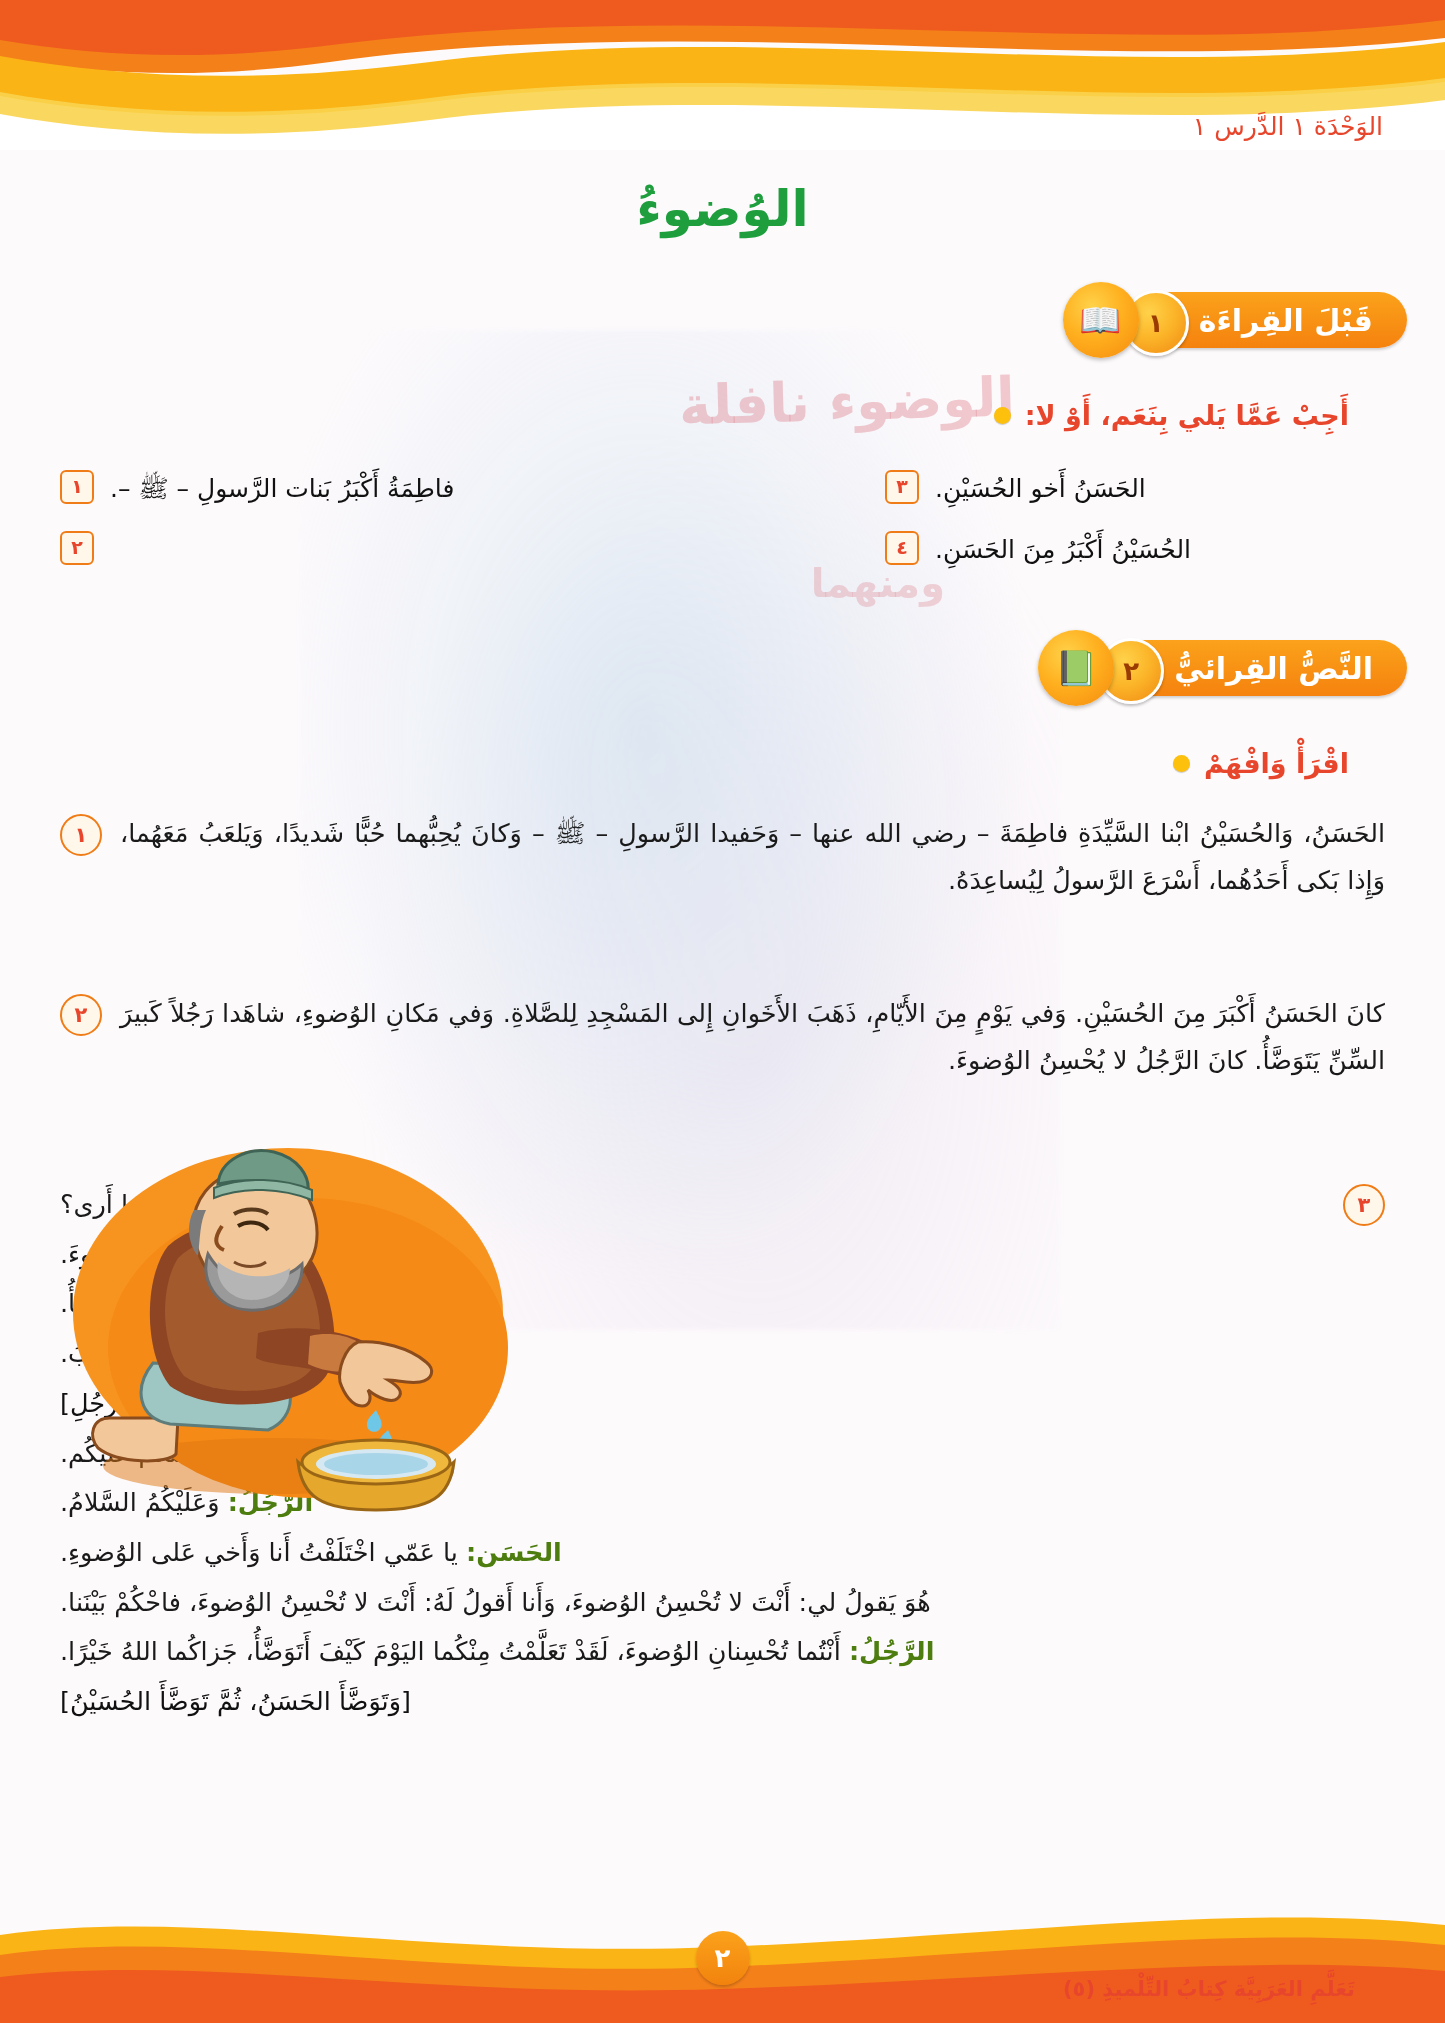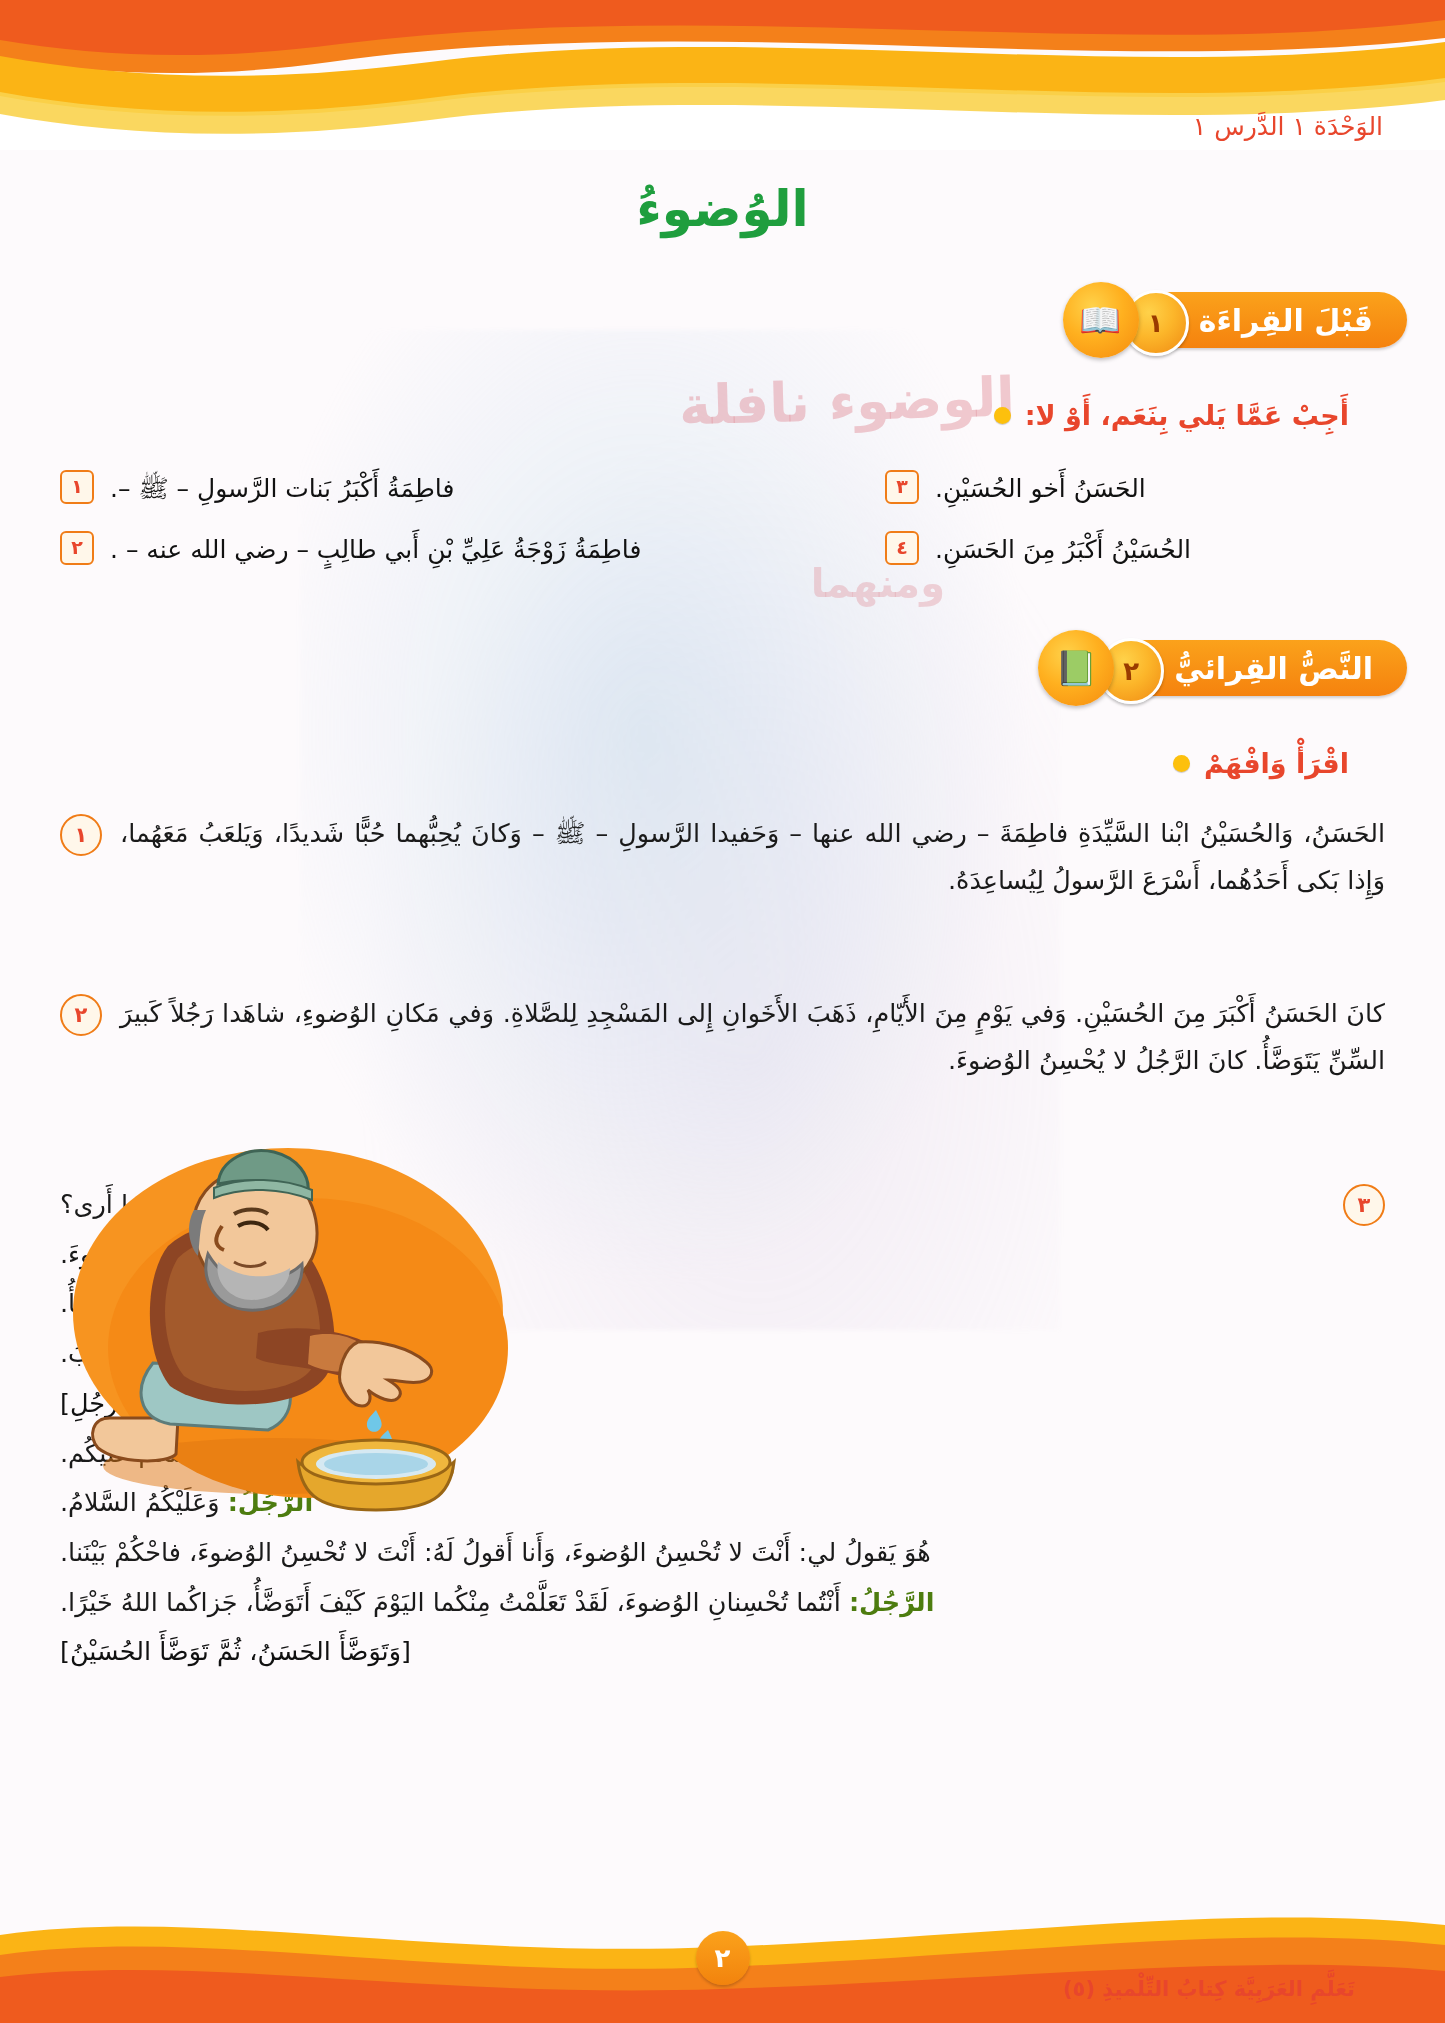--- a/index.html
+++ b/index.html
@@ -205,21 +205,20 @@
   </div>
 
   <div style="position:absolute;top:470px;right:60px;width:1325px;display:flex;flex-direction:row-reverse;gap:40px;">
     <div style="flex:1;display:flex;flex-direction:column;gap:22px;">
       <div class="q-row">
         <span class="sq">١</span>
         <span>فاطِمَةُ أَكْبَرُ بَنات الرَّسولِ – ﷺ –.</span>
       </div>
       <div class="q-row">
         <span class="sq">٢</span>
-        <span>فاطِمَةُ زَوْجَةُ عَلِيِّ بْنِ أَبي طالِبٍ – رضي الله عنه – .</span>
       </div>
     </div>
     <div style="width:500px;display:flex;flex-direction:column;gap:22px;">
       <div class="q-row">
         <span class="sq">٣</span>
         <span>الحَسَنُ أَخو الحُسَيْنِ.</span>
       </div>
       <div class="q-row">
         <span class="sq">٤</span>
         <span>الحُسَيْنُ أَكْبَرُ مِنَ الحَسَنِ.</span>
@@ -278,20 +277,24 @@
     </div>
     <div>
       <span class="spk">الحَسَنُ، وَالحُسَيْنُ:</span>
       <span>السَّلامُ عَلَيْكُم.</span>
     </div>
     <div>
       <span class="spk">الرَّجُلُ:</span>
       <span>وَعَلَيْكُمُ السَّلامُ.</span>
     </div>
     <div>
+      <span class="spk">الحَسَن:</span>
+      <span>يا عَمّي اخْتَلَفْتُ أَنا وَأَخي عَلى الوُضوءِ.</span>
+    </div>
+    <div>
       <span>هُوَ يَقولُ لي: أَنْتَ لا تُحْسِنُ الوُضوءَ، وَأَنا أَقولُ لَهُ: أَنْتَ لا تُحْسِنُ الوُضوءَ، فاحْكُمْ بَيْنَنا.</span>
     </div>
     <div>
       <span class="spk">الرَّجُلُ:</span>
       <span>أَنْتُما تُحْسِنانِ الوُضوءَ، لَقَدْ تَعَلَّمْتُ مِنْكُما اليَوْمَ كَيْفَ أَتَوَضَّأُ، جَزاكُما اللهُ خَيْرًا.</span>
     </div>
     <div>
       <span class="stage">[وَتَوَضَّأَ الحَسَنُ، ثُمَّ تَوَضَّأَ الحُسَيْنُ]</span>
     </div>
   </div>

